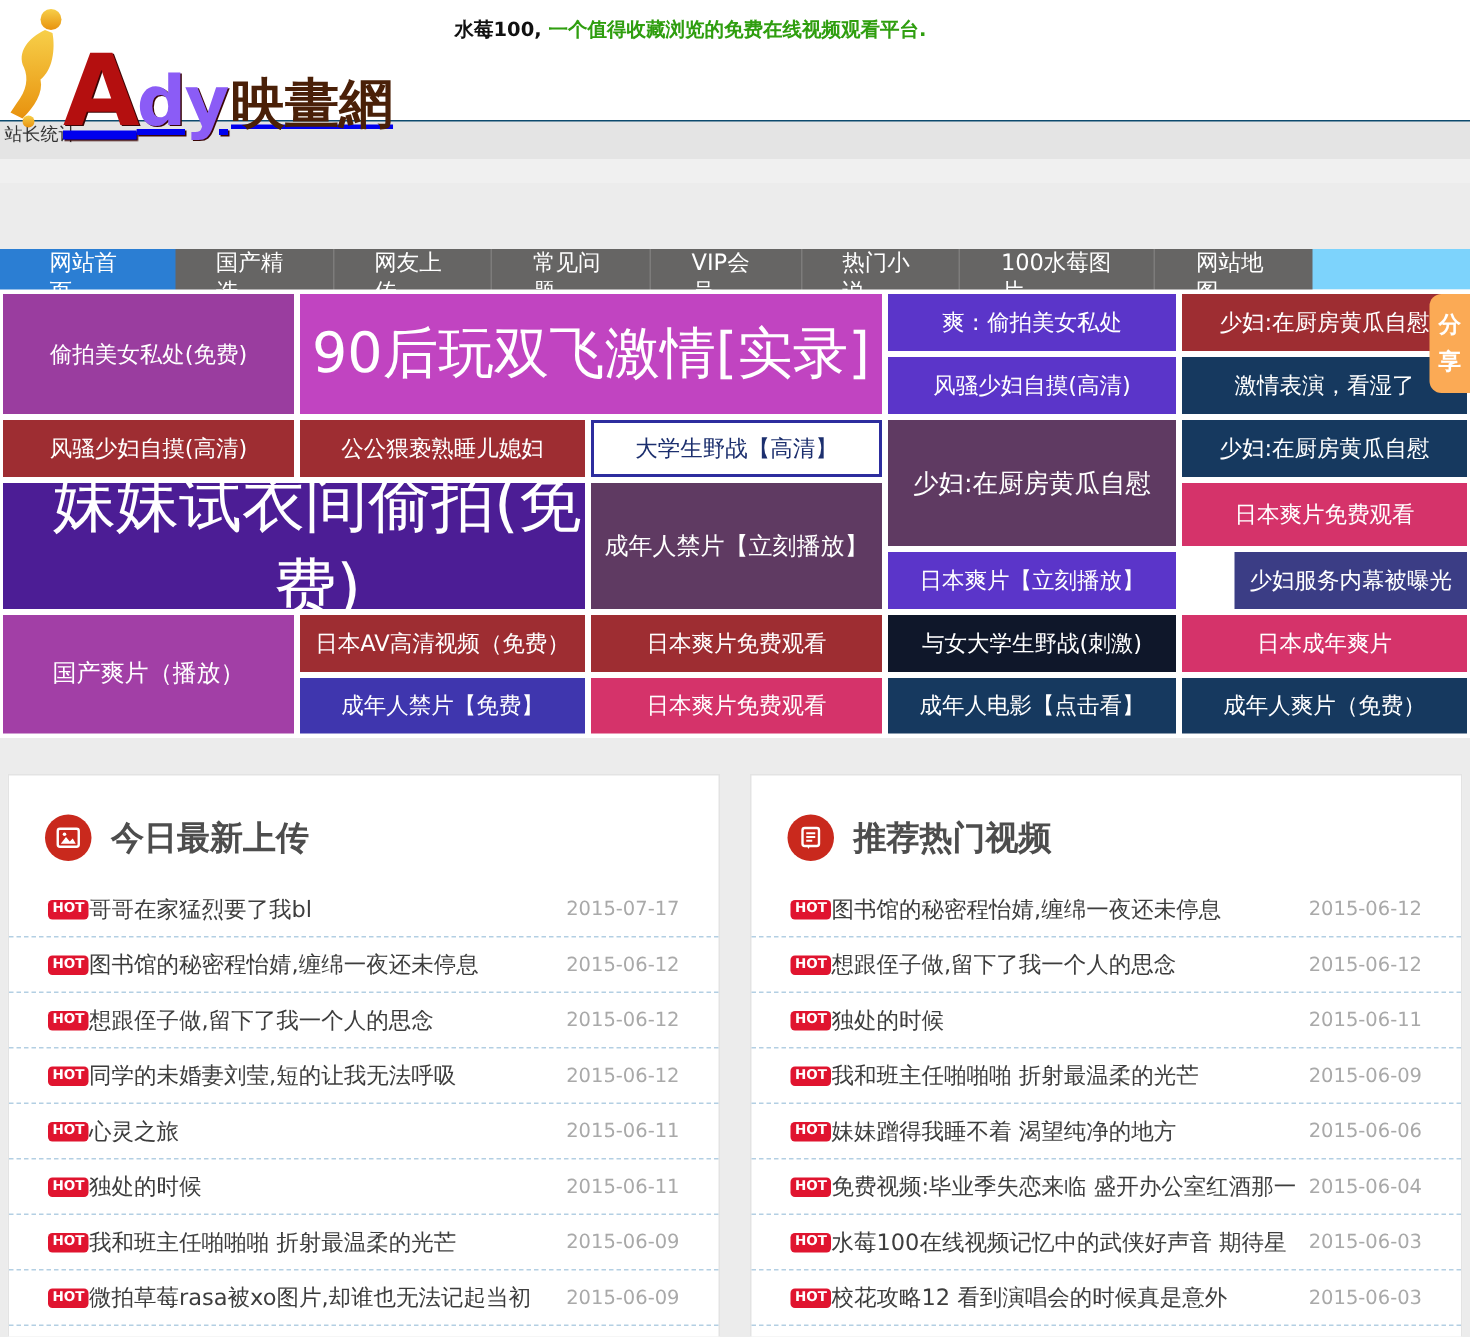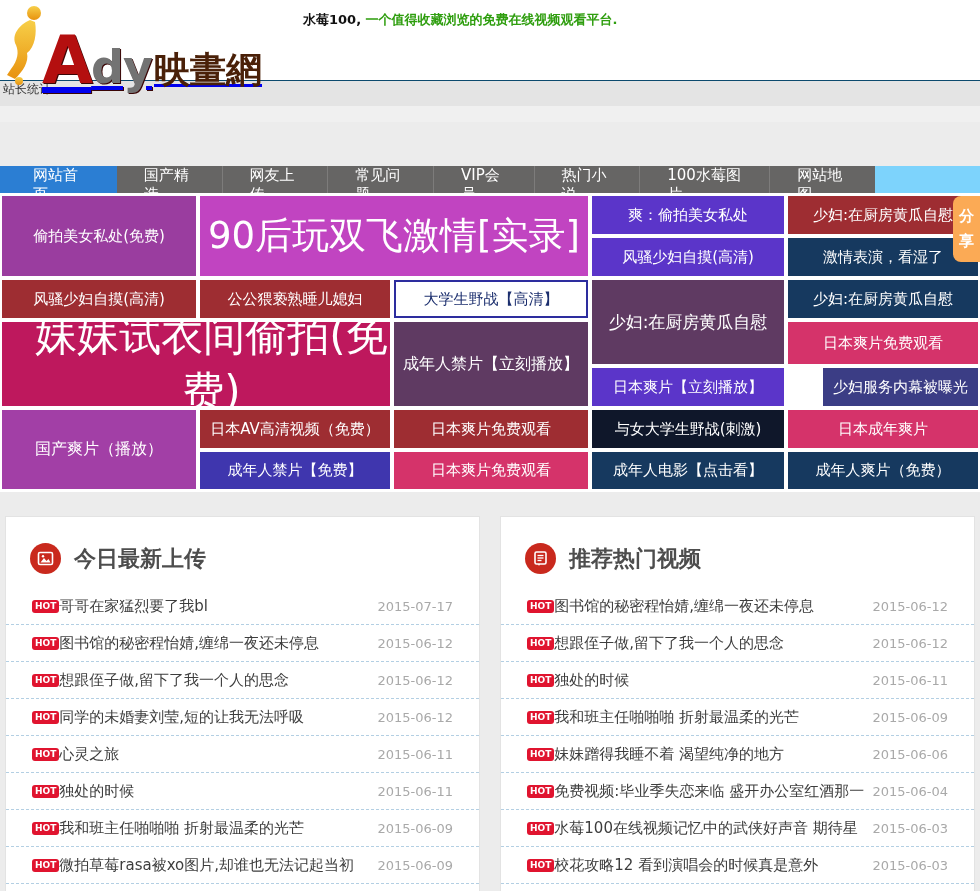--- a/index.html
+++ b/index.html
@@ -5,21 +5,21 @@
   * { margin:0; padding:0; box-sizing:border-box; }
   html,body { width:980px; height:891px; overflow:hidden; background:#ececec;
     font-family:"DejaVu Sans","Liberation Sans",sans-serif; }
 
   
   .top-header { position:relative; height:80px; background:#ffffff; }
   .logo { position:absolute; left:4px; top:4px; display:flex; align-items:flex-end; z-index:5; }
   .logo-fig { margin-right:-6px; }
   .logo-a { font-size:66px; line-height:0.9; font-weight:bold; color:#b40f0f;
             text-shadow:1px 1px 0 #3a0505; letter-spacing:-2px; }
-  .logo-dy { font-size:46px; line-height:1; font-weight:bold; color:#737373;
+  .logo-dy { font-size:46px; line-height:1; font-weight:bold; color:#8b5cf6;
              text-shadow:1px 1px 0 #3a0505; letter-spacing:-1px; }
   .logo-cn { font-size:36px; line-height:1.1; font-weight:bold; color:#4a2008; margin-left:2px; }
   .notice { position:absolute; left:303px; top:11px; font-size:13px; font-weight:bold; }
   .notice-bold { color:#111; }
   .notice-green { color:#2f9e0f; }
 
   
   .stats-bar { height:26px; background:#e4e4e4; border-top:1px solid #0c4a6e;
                display:flex; align-items:flex-start; }
   .stats-link { font-size:12px; color:#333; padding-left:3px; text-decoration:none; }
@@ -145,21 +145,21 @@
     <a href="#" class="banner bn-1" style="background: rgb(193, 68, 193);">90后玩双飞激情[实录]</a>
     <a href="#" class="banner bn-2" style="background: rgb(91, 53, 201);">爽：偷拍美女私处</a>
     <a href="#" class="banner bn-3" style="background: rgb(158, 45, 50);">少妇:在厨房黄瓜自慰</a>
     <a href="#" class="banner bn-4" style="background: rgb(91, 53, 201);">风骚少妇自摸(高清)</a>
     <a href="#" class="banner bn-5" style="background: rgb(22, 57, 95);">激情表演，看湿了</a>
     <a href="#" class="banner bn-6" style="background: rgb(158, 45, 50);">风骚少妇自摸(高清)</a>
     <a href="#" class="banner bn-7" style="background: rgb(158, 45, 50);">公公猥亵熟睡儿媳妇</a>
     <a href="#" class="banner bn-8 bn-white" style="background: rgb(255, 255, 255);">大学生野战【高清】</a>
     <a href="#" class="banner bn-9" style="background: rgb(95, 58, 98);">少妇:在厨房黄瓜自慰</a>
     <a href="#" class="banner bn-10" style="background: rgb(22, 57, 95);">少妇:在厨房黄瓜自慰</a>
-    <a href="#" class="banner bn-11" style="background: #be185d; padding-left: 31px;">妹妹试衣间偷拍(免费)</a>
+    <a href="#" class="banner bn-11" style="background: #4c1d95; padding-left: 31px;">妹妹试衣间偷拍(免费)</a>
     <a href="#" class="banner bn-12" style="background: rgb(95, 58, 98);">成年人禁片【立刻播放】</a>
     <a href="#" class="banner bn-13" style="background: rgb(213, 51, 106);">日本爽片免费观看</a>
     <a href="#" class="banner bn-14" style="background: rgb(91, 53, 201);">日本爽片【立刻播放】</a>
     <a href="#" class="banner bn-15" style="background: rgb(59, 61, 133);">少妇服务内幕被曝光</a>
     <a href="#" class="banner bn-16" style="background: rgb(162, 63, 166);">国产爽片（播放）</a>
     <a href="#" class="banner bn-17" style="background: rgb(158, 45, 50);">日本AV高清视频（免费）</a>
     <a href="#" class="banner bn-18" style="background: rgb(158, 45, 50);">日本爽片免费观看</a>
     <a href="#" class="banner bn-19" style="background: #0f172a;">与女大学生野战(刺激)</a>
     <a href="#" class="banner bn-20" style="background: rgb(213, 51, 106);">日本成年爽片</a>
     <a href="#" class="banner bn-21" style="background: rgb(63, 54, 174);">成年人禁片【免费】</a>

